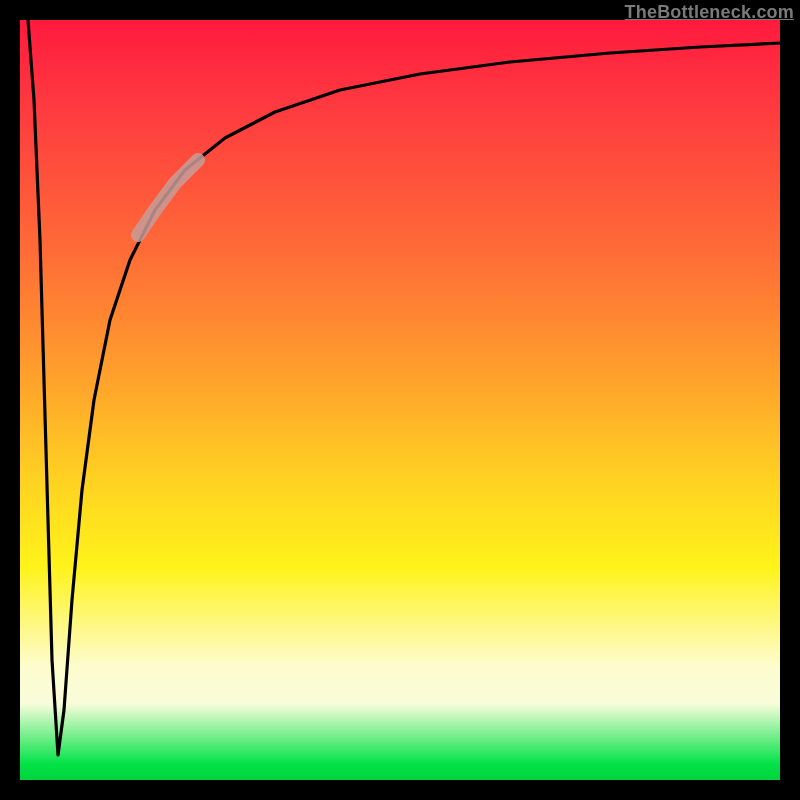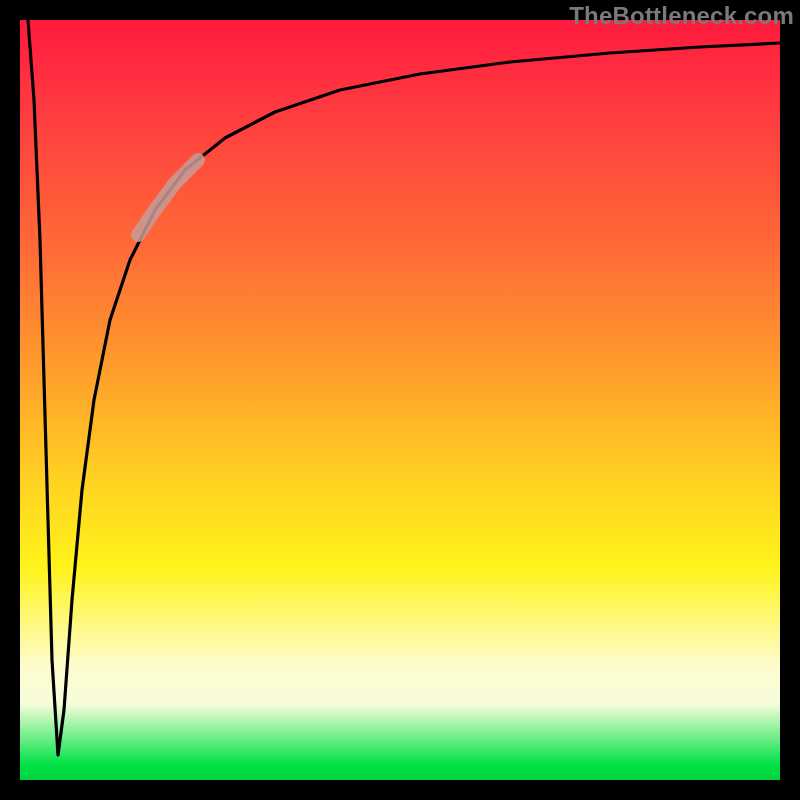--- a/index.html
+++ b/index.html
@@ -43,25 +43,26 @@
     top: 20px;
     width: 760px;
     height: 760px;
     overflow: visible;
   }
   .watermark {
     position: absolute;
     top: 2px;
     right: 6px;
     font-family: Arial, Helvetica, sans-serif;
-    font-size: 24px;
+    font-size: 18px;
     font-weight: 600;
     color: #7a7a7a;
     letter-spacing: 0.2px;
     user-select: none;
+    text-decoration: underline;
   }
 </style>
 </head>
 <body>
 
 <div class="wrap">
 
   <div class="plot-area"></div>
 
   <svg class="curve" viewBox="0 0 760 760" preserveAspectRatio="none">

